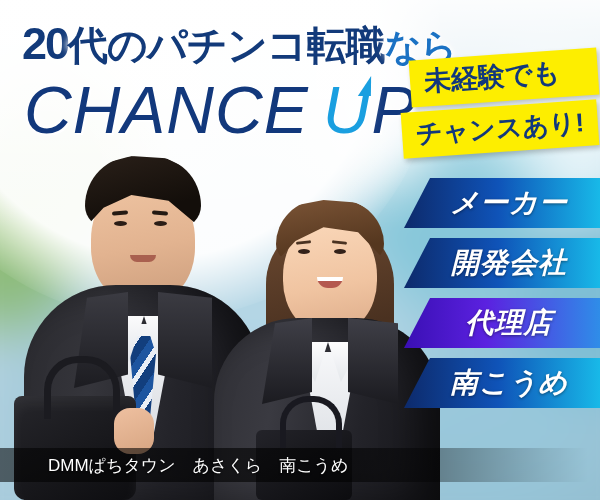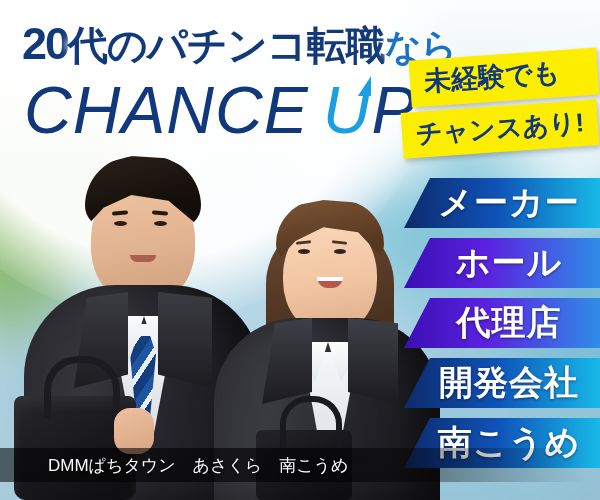--- a/index.html
+++ b/index.html
@@ -222,22 +222,22 @@
 
   
   .cats{position:absolute;right:0;top:178px;width:196px;z-index:6;}
   .cat{
     position:relative;height:50px;margin-bottom:10px;
     display:flex;align-items:center;justify-content:center;
     clip-path:polygon(26px 0,100% 0,100% 100%,0 100%);
     box-shadow:0 2px 5px rgba(0,0,0,.3);
   }
   .cat span{
-    color:#fff;font-size:34px;font-weight:700;letter-spacing:1px;
-    text-shadow:0 1px 3px rgba(0,0,0,.45);padding-left:14px;
+    color:#fff;font-size:28px;font-weight:700;letter-spacing:1px;
+    text-shadow:0 1px 3px rgba(0,0,0,.45);padding-left:14px;font-style:italic;
   }
   .cat.blue{background:linear-gradient(90deg,#0d2a6b 0%,#0f53b8 48%,#18b9e8 100%);}
   .cat.purple{background:linear-gradient(90deg,#3a0fb4 0%,#5b21e0 42%,#2f8de8 100%);}
 
   
   .caption{
     position:absolute;left:0;right:12px;bottom:18px;height:34px;
     background:linear-gradient(90deg,rgba(0,0,0,.55) 0%,rgba(0,0,0,.62) 55%,rgba(0,0,0,0) 100%);
     display:flex;align-items:center;z-index:8;
   }
@@ -310,30 +310,27 @@
 
   <div class="badge">
     <div class="band band1">未経験でも</div>
     <div class="band band2">チャンスあり!</div>
   </div>
 
   <div class="cats">
     <div class="cat blue">
         <span>メーカー</span>
       </div>
-    <div class="cat purple">
-        <span>ホール</span>
+    <div class="cat blue">
+        <span>開発会社</span>
       </div>
     <div class="cat purple">
         <span>代理店</span>
       </div>
     <div class="cat blue">
-        <span>開発会社</span>
-      </div>
-    <div class="cat blue">
         <span>南こうめ</span>
       </div>
   </div>
 
   <div class="caption">
     <span>DMMぱちタウン　あさくら　南こうめ</span>
   </div>
 
 </div>
 

